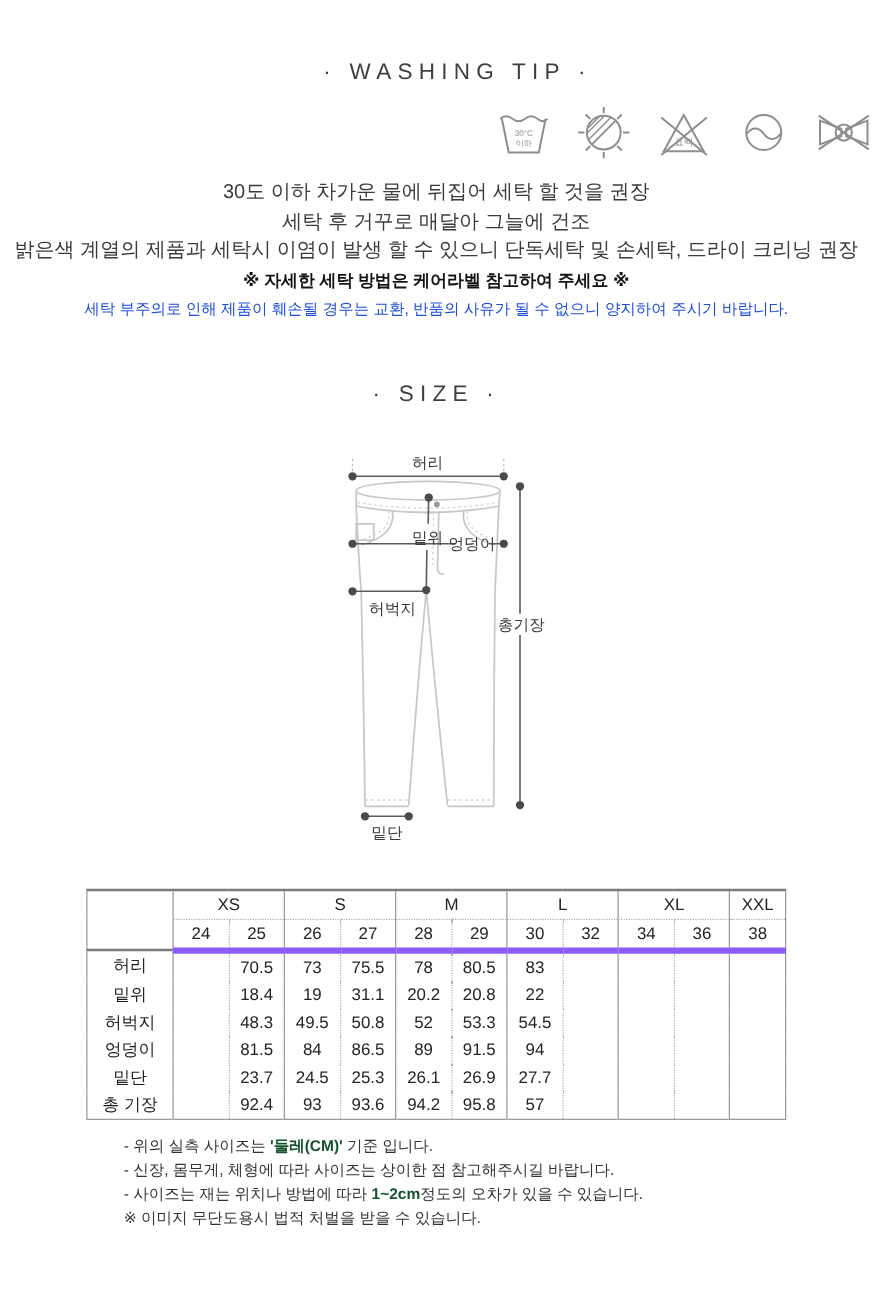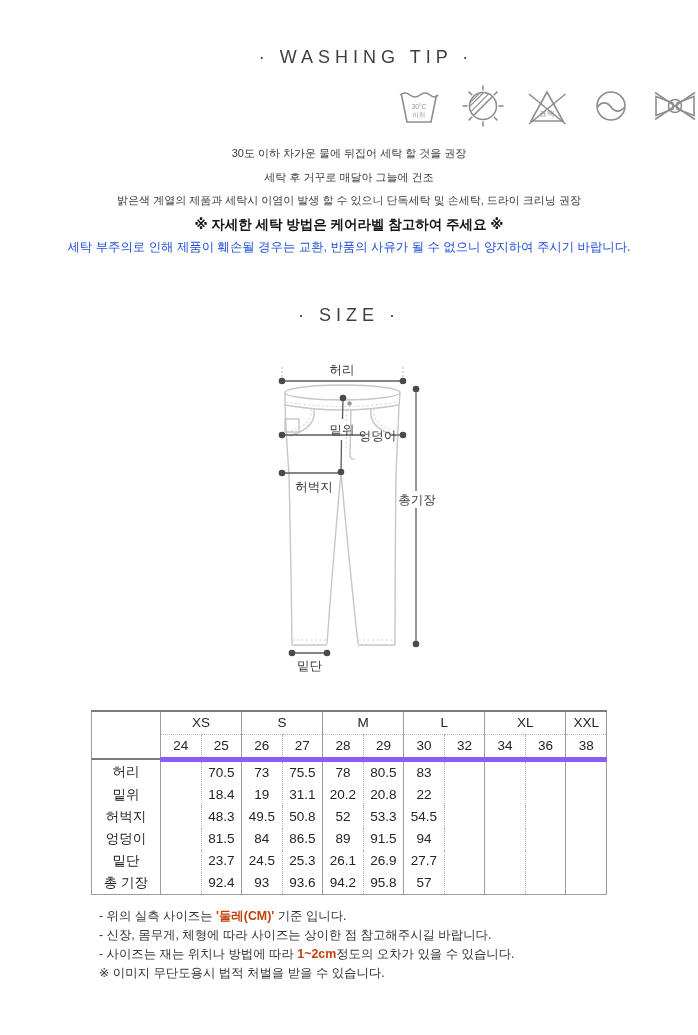--- a/index.html
+++ b/index.html
@@ -13,47 +13,47 @@
     letter-spacing:5px;color:#3f3f3f;
   }
   #washing-title{padding-top:47px;padding-left:34px;}
   #size-title{margin-top:50px;}
 
   .icons-row{display:flex;justify-content:flex-end;gap:18px;margin-top:15px;}
   .care-icon{width:46px;height:46px;}
   .care-icon svg{display:block;}
 
   .wash-lines{margin-top:18px;}
-  .wash-lines p{margin:0 0 10px;font-size:11px;line-height:13.5px;color:#3b3b3b;text-align:center;}
+  .wash-lines p{margin:0 0 10px;font-size:16px;line-height:13.5px;color:#3b3b3b;text-align:center;}
   .wash-lines p.notice-bold{font-size:13.5px;font-weight:700;color:#141414;}
   .wash-lines p.caution-line{font-size:12.4px;color:#1d4ed8;}
 
   .diagram-wrap{margin-top:30px;text-align:center;}
   .diagram-wrap svg{display:inline-block;}
   .dgm-label{font-size:12.5px;fill:#383838;}
 
   .table-wrap{margin-top:18px;}
   table.size-table{
-    margin:0 auto;border-collapse:collapse;table-layout:fixed;width:516px;
+    margin:0 auto;border-collapse:collapse;table-layout:fixed;width:560px;
     border:1px solid #9c9c9c;border-top:2px solid #7b7b7b;padding-left:41px;
   }
   .size-table th,.size-table td{
     padding:0;text-align:center;font-weight:400;height:22px;
     font-size:13.5px;color:#242424;white-space:nowrap;
   }
   .size-table .lbl-th{width:68px;border-bottom:2px solid #7b7b7b;}
   .size-table .grp-th{border-bottom:1px dotted #b3b3b3;height:22px;}
   .size-table .num-th{border-bottom:5px solid #8b5cf6;}
   .size-table .bl-solid{border-left:1px solid #9c9c9c;}
   .size-table .bl-dot{border-left:1px dotted #b3b3b3;}
   .size-table td.row-lbl{color:#1c1c1c;}
 
   .notes{margin:15px 0 0 99px;}
   .notes p{margin:0 0 5.5px;font-size:12.4px;line-height:13.5px;color:#333333;}
-  .notes b{font-weight:700;color:#c2410c;}
+  .notes b{font-weight:700;color:#14532d;}
 </style>
 </head>
 <body>
 
 <div class="page">
 
   <section>
     <h2 id="washing-title" class="sec-title">· WASHING TIP ·</h2>
 
     <div class="icons-row">

